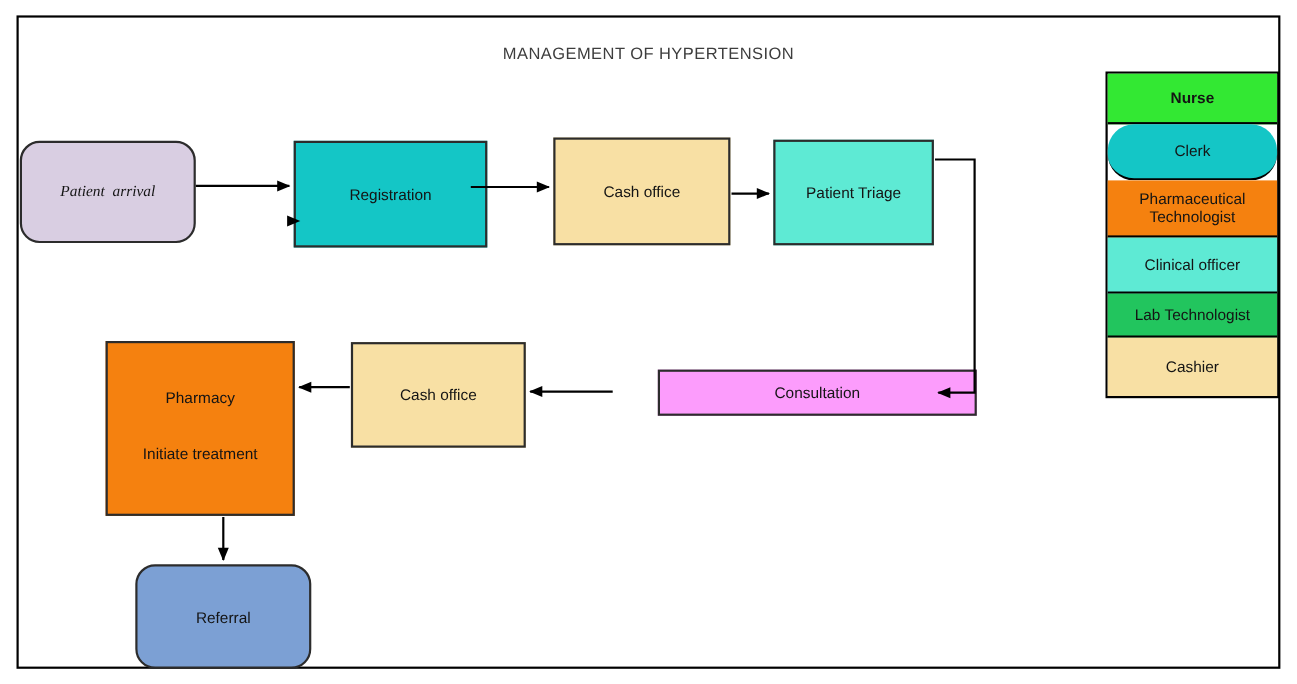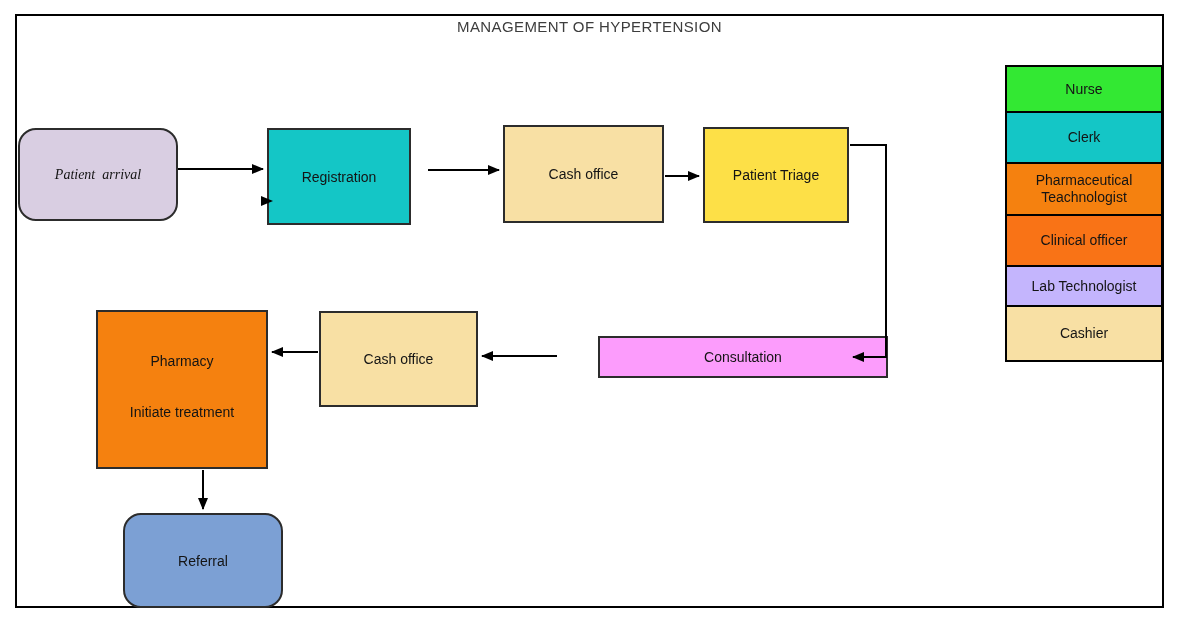--- a/index.html
+++ b/index.html
@@ -5,51 +5,51 @@
   html,body { margin:0; padding:0; background:#ffffff; }
   .canvas {
     position:relative; width:1179px; height:622px; background:#ffffff;
     font-family:"Liberation Sans", sans-serif; overflow:hidden;
   }
   .frame {
     position:absolute; left:15px; top:14px; width:1149px; height:594px;
     border:2px solid #000000; box-sizing:border-box;
   }
   .title {
-    position:absolute; left:0; top:18px; width:1179px; text-align:center;
+    position:absolute; left:0; top:41px; width:1179px; text-align:center;
     font-size:15px; letter-spacing:0.4px; color:#3d3d3d;
   }
   .node {
     position:absolute; display:flex; align-items:center; justify-content:center;
     border:2px solid #2c2c2c; box-sizing:border-box; font-size:14px; color:#141414;
     text-align:center; line-height:18px;
   }
   .pre { white-space:pre; }
   #n-patient-arrival { left:18px;  top:128px; width:160px; height:93px; border-radius:18px; font-style:italic; }
-  #n-registration    { left:267px; top:128px; width:144px; height:97px; }
+  #n-registration    { left:267px; top:128px; width:176px; height:97px; }
   #n-cash1           { left:503px; top:125px; width:161px; height:98px; }
   #n-triage          { left:703px; top:127px; width:146px; height:96px; }
   #n-consultation    { left:558px; top:336px; width:290px; height:42px; }
   #n-cash2           { left:319px; top:311px; width:159px; height:96px; }
   #n-pharmacy        { left:96px;  top:310px; width:172px; height:159px;
                        flex-direction:column; justify-content:flex-start;
                        padding-top:40px; gap:33px; }
   #n-referral        { left:123px; top:513px; width:160px; height:95px; border-radius:18px; }
   .connectors { position:absolute; left:0; top:0; width:1179px; height:622px; pointer-events:none; }
   .legend {
     position:absolute; left:1005px; top:65px; width:158px; height:297px;
     border:2px solid #000000; box-sizing:border-box;
   }
   .legend-cell {
     display:flex; align-items:center; justify-content:center; text-align:center;
     font-size:14px; color:#141414; line-height:17px; box-sizing:border-box;
     border-bottom:2px solid #000000; padding:0 4px;
   }
   .legend-cell:last-child { border-bottom:none; }
-  .lc-0 { height:46px; } .lc-1 { height:51px; } .lc-2 { height:52px; }
+  .lc-0 { height:46px;font-weight:bold; } .lc-1 { height:51px;border-radius:24px; } .lc-2 { height:52px; }
   .lc-3 { height:51px; } .lc-4 { height:40px; } .lc-5 { height:53px;justify-content:center; }
 </style>
 </head>
 <body>
 
 <div class="canvas">
 
   <div class="frame"></div>
 
   <div class="title">MANAGEMENT OF HYPERTENSION</div>
@@ -59,21 +59,21 @@
   </div>
 
   <div class="node" id="n-registration" style="background-color: rgb(20, 198, 198);">
     <span>Registration</span>
   </div>
 
   <div class="node" id="n-cash1" style="background-color: rgb(248, 224, 164);">
     <span>Cash office</span>
   </div>
 
-  <div class="node" id="n-triage" style="background-color: #fde047;">
+  <div class="node" id="n-triage" style="background-color: #5eead4;">
     <span>Patient Triage</span>
   </div>
 
   <div class="node" id="n-consultation" style="background-color: rgb(252, 156, 252); margin-left: 40px;">
     <span>Consultation</span>
   </div>
 
   <div class="node" id="n-cash2" style="background-color: rgb(248, 224, 164);">
     <span>Cash office</span>
   </div>
@@ -104,26 +104,26 @@
   </svg>
 
   <div class="legend">
     <div class="legend-cell lc-0" style="background-color: rgb(51, 232, 51);">
       <span>Nurse</span>
     </div>
     <div class="legend-cell lc-1" style="background-color: rgb(20, 198, 198);">
       <span>Clerk</span>
     </div>
     <div class="legend-cell lc-2" style="background-color: rgb(245, 129, 15);">
-      <span>Pharmaceutical Teachnologist</span>
+      <span>Pharmaceutical Technologist</span>
     </div>
-    <div class="legend-cell lc-3" style="background-color: #f97316;">
+    <div class="legend-cell lc-3" style="background-color: #5eead4;">
       <span>Clinical officer</span>
     </div>
-    <div class="legend-cell lc-4" style="background-color: #c4b5fd;">
+    <div class="legend-cell lc-4" style="background-color: #22c55e;">
       <span>Lab Technologist</span>
     </div>
     <div class="legend-cell lc-5" style="background-color: rgb(248, 224, 164);">
       <span>Cashier</span>
     </div>
   </div>
 
 </div>
 
 </body></html>

